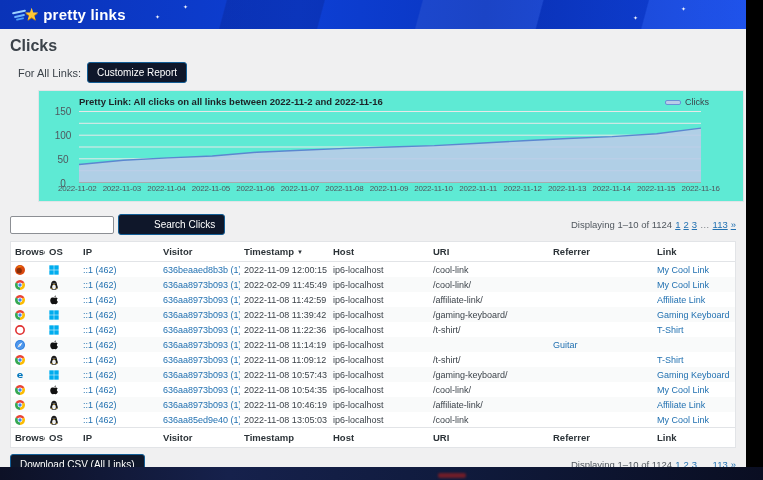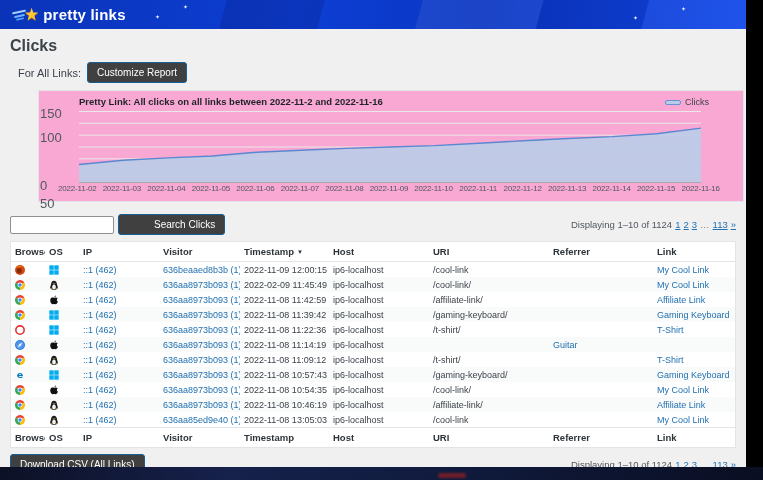--- a/index.html
+++ b/index.html
@@ -31,35 +31,35 @@
   .swoosh i:nth-child(1){ left:0; top:2px;  width:14px; height:2px; transform: rotate(-12deg); }
   .swoosh i:nth-child(2){ left:2px; top:6px; width:11px; height:2px; transform: rotate(-12deg); background:#6fb6ff; }
   .swoosh i:nth-child(3){ left:4px; top:9px; width:8px;  height:2px; transform: rotate(-12deg); background:#4a9cf5; }
   .star { color: #ffc736; font-size: 17px; line-height: 17px; text-shadow: 0 1px 0 #c97f00; }
   .logo-text { color: #fff; font-size: 15px; font-weight: bold; letter-spacing: 0.2px; }
   .sparkle { position: absolute; color: #fff; font-size: 6px; opacity: 0.95; }
   
   .page-title { margin: 8px 10px 0; font-size: 16px; font-weight: 600; color: #3c434a; }
   .for-links-row { margin: 7px 18px 0; display: flex; align-items: center; gap: 6px; font-size: 11px; color: #3c434a; }
   .btn-primary {
-    background: #404040; border: 1px solid #135e96; color: #fff;
+    background: #0f172a; border: 1px solid #135e96; color: #fff;
     border-radius: 3px; font-size: 10px; padding: 3px 9px; cursor: pointer;
     font-family: inherit; line-height: 1.3;
   }
   
   .chart-card {
     position: relative; margin: 7px 0 0 38px;
     width: 706px; height: 112px;
-    background: #f9a8d4; border: 1px solid #e2e4e7;
+    background: #5eead4; border: 1px solid #e2e4e7;
   }
   .chart-title { position: absolute; left: 40px; top: 5px; font-size: 9.5px; font-weight: bold; color: #1d2327; }
   .chart-legend { position: absolute; right: 34px; top: 6px; display: flex; align-items: center; gap: 4px; }
   .legend-swatch { width: 16px; height: 5px; background: #b9cce8; border: 1px solid #6991d6; border-radius: 2px; }
   .legend-label { font-size: 9px; color: #3c434a; }
-  .y-label { position: absolute; width: 28px; left: 1px; text-align: left; font-size: 13px; color: #50575e; }
+  .y-label { position: absolute; width: 28px; left: 10px; text-align: center; font-size: 10px; color: #50575e; }
   .plot { position: absolute; left: 40px; top: 19px; }
   .x-labels { position: absolute; left: 16px; top: 93px; width: 668px; display: flex; justify-content: space-between; }
   .x-labels span { width: 45px; text-align: center; font-size: 8px; letter-spacing: -0.2px; color: #50575e; white-space: nowrap; }
   
   .search-row { margin: 12px 10px 0; display: flex; align-items: center; }
   .search-input { width: 104px; height: 18px; border: 1px solid #8c8f94; border-radius: 2px; background: #fff; font-size: 10px; padding: 0 4px; font-family: inherit; }
   .search-row .btn-primary { margin-left: 4px; padding-left: 35px; }
   .pagination { margin-left: auto; font-size: 9.5px; color: #50575e; display: flex; align-items: center; gap: 3px; padding-left: 26px; }
   .pagination a { color: #2271b1; text-decoration: underline; }
   .pg-ellipsis { color: #787c82; }
@@ -113,21 +113,21 @@
   </div>
 
   <div class="chart-card">
     <div class="chart-title">Pretty Link: All clicks on all links between 2022-11-2 and 2022-11-16</div>
     <div class="chart-legend">
       <span class="legend-swatch"></span>
       <span class="legend-label">Clicks</span>
     </div>
     <span class="y-label" style="top:15px;">150</span>
     <span class="y-label" style="top:39px;">100</span>
-    <span class="y-label" style="top:63px;margin-top:42px;">50</span>
+    <span class="y-label" style="top:63px;">50</span>
     <span class="y-label" style="top:87px;">0</span>
     <svg class="plot" id="chart-svg" width="622" height="74" viewBox="0 0 622 74" preserveAspectRatio="none">
         <line x1="0" y1="60.7" x2="622" y2="60.7" stroke="#e8e8e8" stroke-width="1"></line>
         <line x1="0" y1="48.8" x2="622" y2="48.8" stroke="#e8e8e8" stroke-width="1"></line>
         <line x1="0" y1="37.0" x2="622" y2="37.0" stroke="#e8e8e8" stroke-width="1"></line>
         <line x1="0" y1="25.2" x2="622" y2="25.2" stroke="#e8e8e8" stroke-width="1"></line>
         <line x1="0" y1="13.3" x2="622" y2="13.3" stroke="#e8e8e8" stroke-width="1"></line>
         <line x1="0" y1="1.5" x2="622" y2="1.5" stroke="#e8e8e8" stroke-width="1"></line>
         <polygon points="0,72.5 0.0,54.5 44.4,50.3 88.9,47.9 133.3,46.0 177.7,42.2 222.1,40.3 266.6,38.4 311.0,37.0 355.4,35.6 399.9,33.2 444.3,30.8 488.7,28.5 533.1,26.6 577.6,23.7 622.0,18.1 622,72.5" fill="#b9cce8" fill-opacity="0.9"></polygon>
         <polyline points="0.0,54.5 44.4,50.3 88.9,47.9 133.3,46.0 177.7,42.2 222.1,40.3 266.6,38.4 311.0,37.0 355.4,35.6 399.9,33.2 444.3,30.8 488.7,28.5 533.1,26.6 577.6,23.7 622.0,18.1" fill="none" stroke="#5b87d0" stroke-width="1.4"></polyline>

